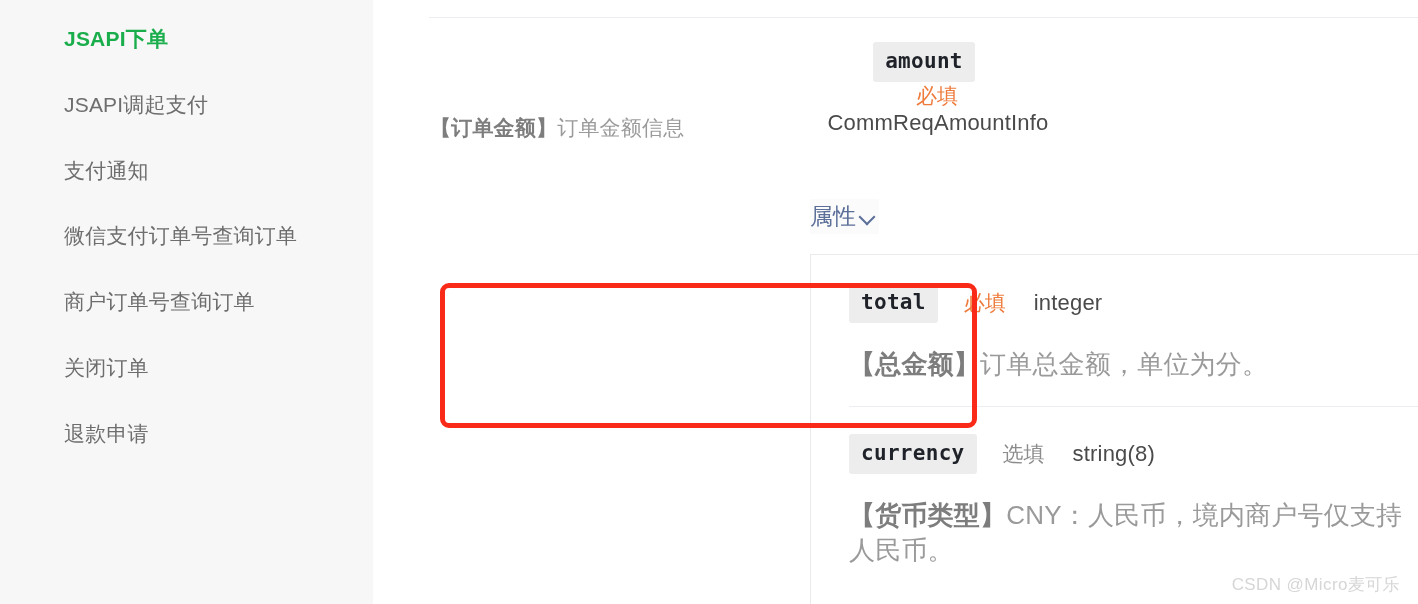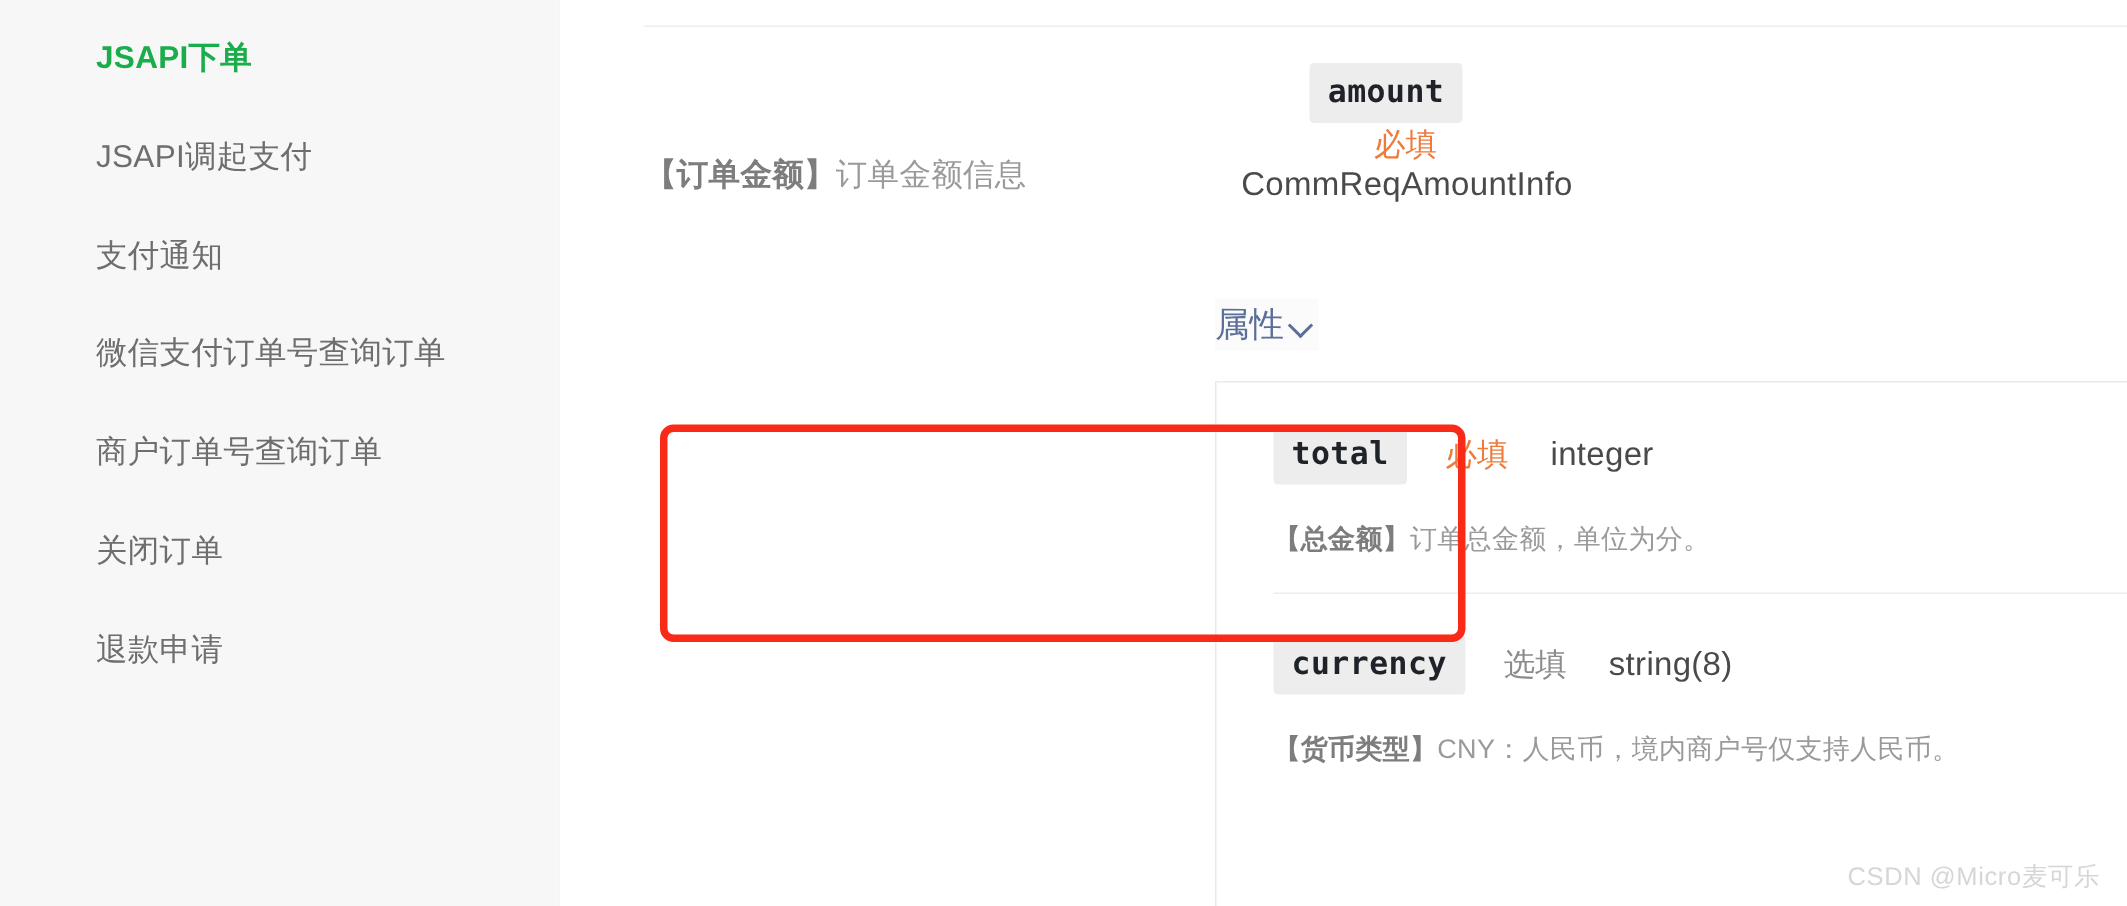--- a/index.html
+++ b/index.html
@@ -118,21 +118,21 @@
   }
   .type-text {
     font-size: 22px;
     color: #4a4a4a;
     margin-left: 28px;
     white-space: nowrap;
     letter-spacing: 0.2px;
   }
 
   .field-desc {
-    margin-top: 20px;
+    margin-top: 32px;
     font-size: 21px;
     color: #9a9a9a;
     letter-spacing: 0.2px;
   }
   .field-desc .label {
     color: #7d7d7d;
     font-weight: bold;
   }
 
   .attr-toggle {
@@ -193,21 +193,21 @@
     background: #ebedf0;
   }
 
   .attr-head {
     display: flex;
     align-items: center;
     height: 40px;
   }
   .attr-desc {
     margin-top: 24px;
-    font-size: 18px;
+    font-size: 26px;
     color: #9a9a9a;
     letter-spacing: 0.2px;
   }
   .attr-desc .label {
     color: #7d7d7d;
     font-weight: bold;
   }
 
   
   .highlight-box {

